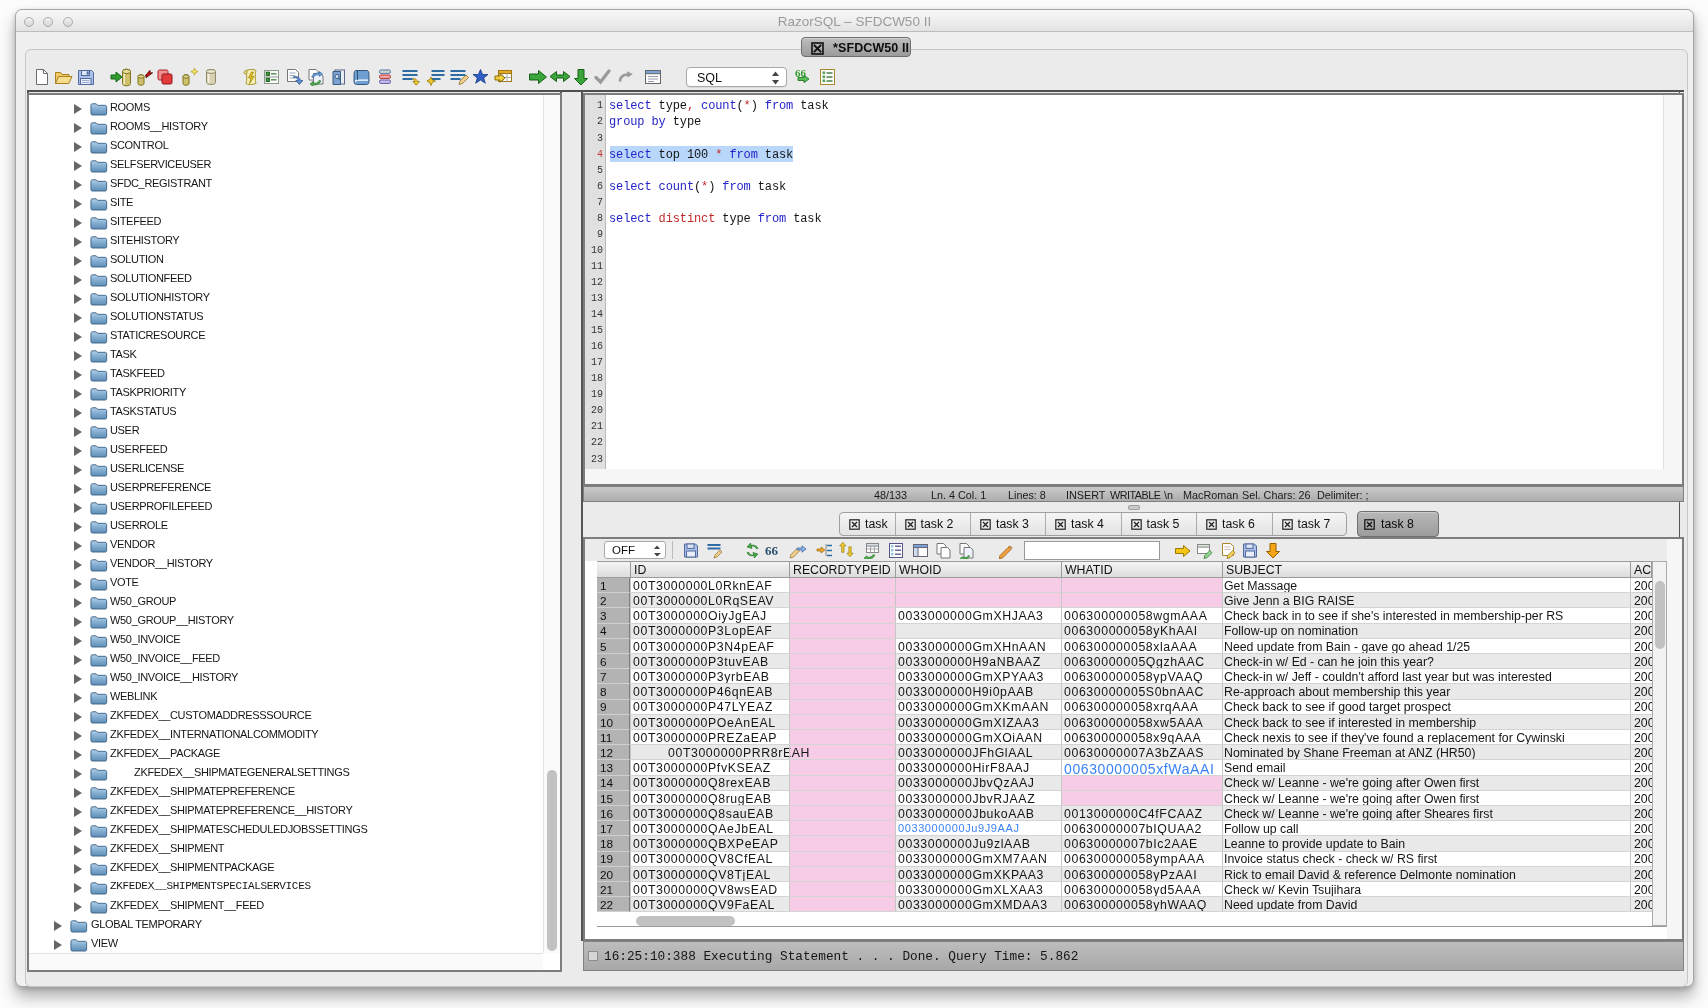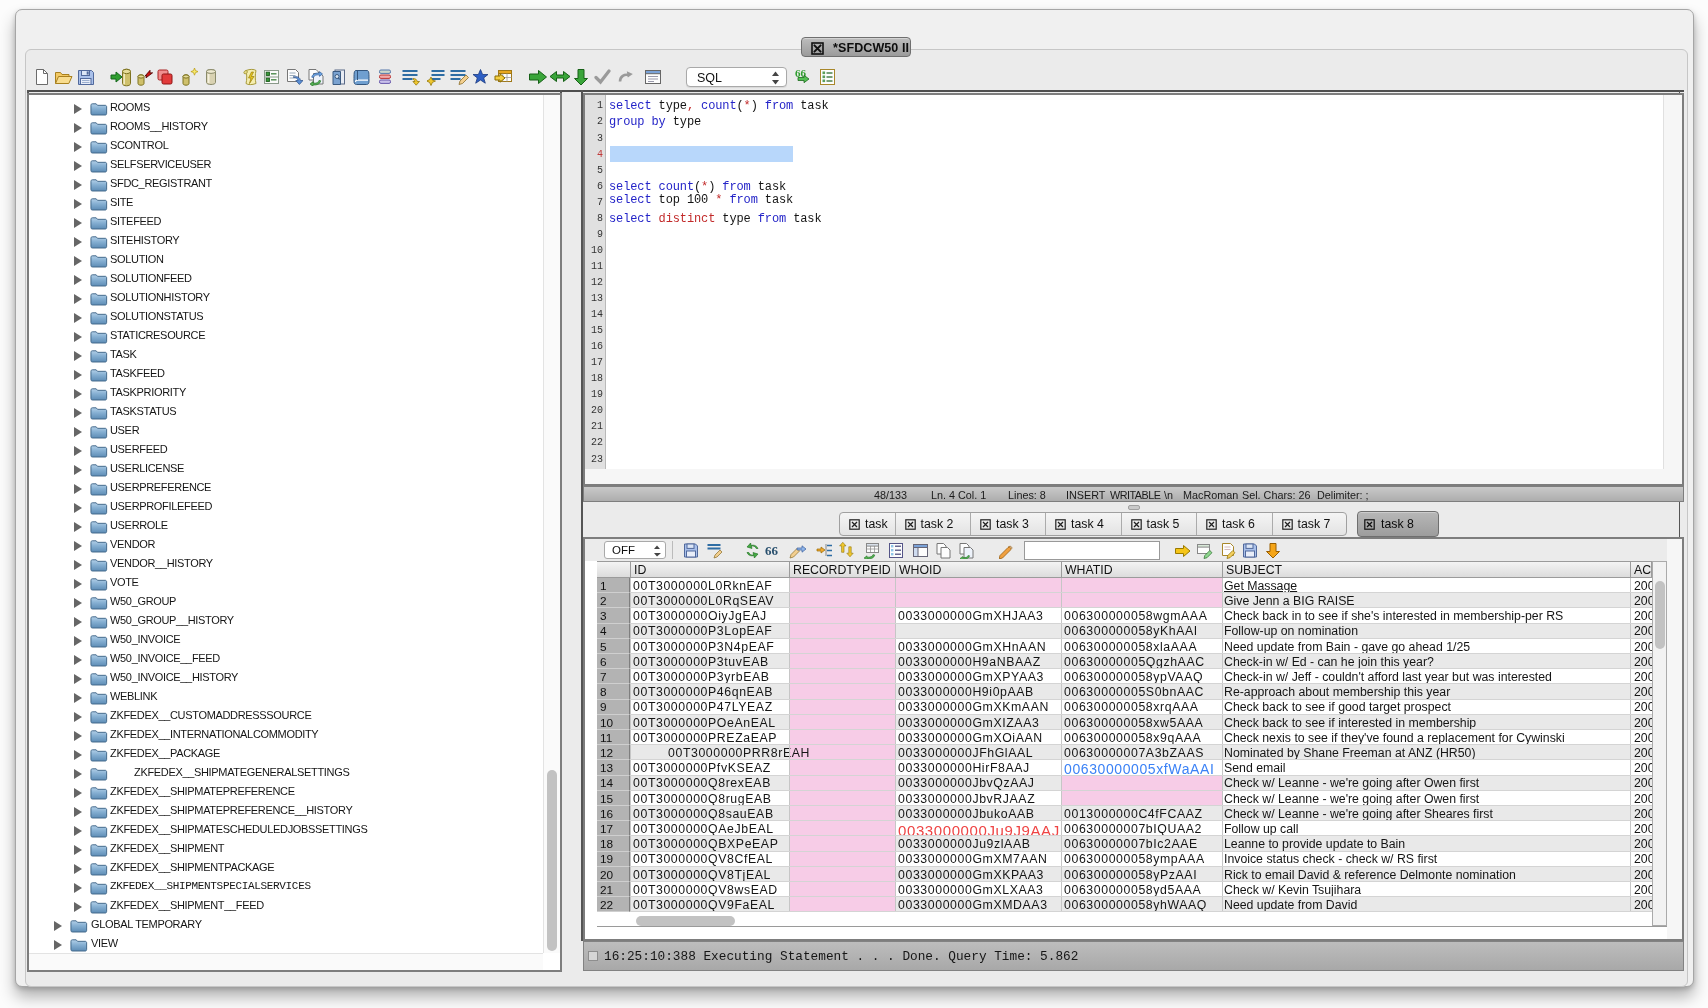--- a/index.html
+++ b/index.html
@@ -16,20 +16,26 @@
 background:linear-gradient(#bdbdbd,#9b9b9b);border:1px solid #6f6f6f;box-shadow:inset 0 1px 0 rgba(255,255,255,.35);}
 #innerpanel{position:absolute;left:9px;top:39px;width:1663px;height:938px;background:#ebebeb;
 border-radius:6px;border:1px solid #c6c6c6;}
 .panel{position:absolute;background:#fff;border:2px solid #7d7d7d;}
 .mono{font-family:"Liberation Mono",monospace;}
 .thumbv{position:absolute;background:#c2c2c2;border-radius:5px;}
 .icon{position:absolute;}
 </style></head>
 <body>
 <div id="win">
+    <div id="titlebar">
+      <div class="tl" style="left:8px;"></div>
+      <div class="tl" style="left:27.3px;"></div>
+      <div class="tl" style="left:46.6px;"></div>
+      <div id="titletext">RazorSQL – SFDCW50 II</div>
+    </div>
     <div id="doctab">
       <svg class="abs" style="left:9px;top:3.5px" width="13" height="13" viewBox="0 0 13 13">
         <rect x="1" y="1" width="11" height="11" fill="none" stroke="#111" stroke-width="1.6"></rect>
         <path d="M3.4 3.4L9.6 9.6M9.6 3.4L3.4 9.6" stroke="#111" stroke-width="2" stroke-linecap="round"></path>
       </svg>
       <div class="abs" style="left:31px;top:2.5px;font-size:12.5px;font-weight:600;color:#0d0d0d;white-space:nowrap;letter-spacing:0.1px;">*SFDCW50 II</div>
     </div>
     <div id="innerpanel"></div>
   </div>
 <svg class="icon" style="left:33px;top:68px" width="18" height="18" viewBox="0 0 18 18">
@@ -531,21 +537,21 @@
 <div class="abs mono" style="left:585px;top:357.20px;width:18px;text-align:right;font-size:10px;color:#333;">17</div>
 <div class="abs mono" style="left:585px;top:373.25px;width:18px;text-align:right;font-size:10px;color:#333;">18</div>
 <div class="abs mono" style="left:585px;top:389.30px;width:18px;text-align:right;font-size:10px;color:#333;">19</div>
 <div class="abs mono" style="left:585px;top:405.35px;width:18px;text-align:right;font-size:10px;color:#333;">20</div>
 <div class="abs mono" style="left:585px;top:421.40px;width:18px;text-align:right;font-size:10px;color:#333;">21</div>
 <div class="abs mono" style="left:585px;top:437.45px;width:18px;text-align:right;font-size:10px;color:#333;">22</div>
 <div class="abs mono" style="left:585px;top:453.50px;width:18px;text-align:right;font-size:10px;color:#333;">23</div>
 <div class="abs" style="left:610px;top:145.85px;width:183px;height:16.05px;background:#b8d7fb;"></div>
 <div class="abs mono" style="left:609px;top:99.40px;font-size:12px;letter-spacing:-0.12px;white-space:pre;"><span style="color:#2424c8">select</span><span style="color:#141414"> type</span><span style="color:#c22a2a">,</span><span style="color:#141414"> </span><span style="color:#2424c8">count</span><span style="color:#141414">(</span><span style="color:#c22a2a">*</span><span style="color:#141414">) </span><span style="color:#2424c8">from</span><span style="color:#141414"> task</span></div>
 <div class="abs mono" style="left:609px;top:115.45px;font-size:12px;letter-spacing:-0.12px;white-space:pre;"><span style="color:#2424c8">group</span><span style="color:#141414"> </span><span style="color:#2424c8">by</span><span style="color:#141414"> type</span></div>
-<div class="abs mono" style="left:609px;top:147.55px;font-size:12px;letter-spacing:-0.12px;white-space:pre;margin-top:45px;"><span style="color:#2424c8">select</span><span style="color:#141414"> top 100 </span><span style="color:#c22a2a">*</span><span style="color:#141414"> </span><span style="color:#2424c8">from</span><span style="color:#141414"> task</span></div>
+<div class="abs mono" style="left:609px;top:147.55px;font-size:12px;letter-spacing:-0.12px;white-space:pre;"><span style="color:#2424c8">select</span><span style="color:#141414"> top 100 </span><span style="color:#c22a2a">*</span><span style="color:#141414"> </span><span style="color:#2424c8">from</span><span style="color:#141414"> task</span></div>
 <div class="abs mono" style="left:609px;top:179.65px;font-size:12px;letter-spacing:-0.12px;white-space:pre;"><span style="color:#2424c8">select</span><span style="color:#141414"> </span><span style="color:#2424c8">count</span><span style="color:#141414">(</span><span style="color:#c22a2a">*</span><span style="color:#141414">) </span><span style="color:#2424c8">from</span><span style="color:#141414"> task</span></div>
 <div class="abs mono" style="left:609px;top:211.75px;font-size:12px;letter-spacing:-0.12px;white-space:pre;"><span style="color:#2424c8">select</span><span style="color:#141414"> </span><span style="color:#c22a2a">distinct</span><span style="color:#141414"> type </span><span style="color:#2424c8">from</span><span style="color:#141414"> task</span></div>
 <div class="abs" style="left:583px;top:486px;width:1101px;height:16px;background:linear-gradient(#c9c9c9,#adadad);border:1px solid #7e7e7e;"></div>
 <div class="abs" style="left:874px;top:489px;font-size:10.8px;color:#1b1b1b;white-space:pre;">48/133</div>
 <div class="abs" style="left:931px;top:489px;font-size:10.8px;color:#1b1b1b;white-space:pre;">Ln. 4 Col. 1</div>
 <div class="abs" style="left:1008px;top:489px;font-size:10.8px;color:#1b1b1b;white-space:pre;">Lines: 8</div>
 <div class="abs" style="left:1066px;top:489px;font-size:10.8px;color:#1b1b1b;white-space:pre;">INSERT</div>
 <div class="abs" style="left:1110px;top:489px;font-size:10.8px;color:#1b1b1b;white-space:pre;letter-spacing:-0.5px;">WRITABLE</div>
 <div class="abs" style="left:1164px;top:489px;font-size:10.8px;color:#1b1b1b;white-space:pre;">\n</div>
 <div class="abs" style="left:1183px;top:489px;font-size:10.8px;color:#1b1b1b;white-space:pre;">MacRoman</div>
@@ -708,21 +714,21 @@
 <div class="abs" style="left:1630px;top:562px;width:1px;height:16px;background:#9b9b9b;"></div>
 <div class="abs" style="left:1634px;top:562.5px;font-size:12.3px;color:#111;white-space:pre;">AC</div>
 <div class="abs" style="left:630px;top:578.0px;width:1022px;height:15.2px;background:#fff;"></div>
 <div class="abs" style="left:597px;top:578.0px;width:33px;height:15.2px;background:#b3b3b3;border-right:1px solid #7f7f7f;border-bottom:1px solid #cfcfcf;">
     <div class="abs" style="left:3px;top:0.8px;font-size:11.8px;color:#111;">1</div>
   </div>
 <div class="abs" style="left:790px;top:578.0px;width:105px;height:15.2px;background:#f7cce7;"></div>
 <div class="abs" style="left:896px;top:578.0px;width:165px;height:15.2px;background:#f7cce7;"></div>
 <div class="abs" style="left:1062px;top:578.0px;width:160px;height:15.2px;background:#f7cce7;"></div>
 <div class="abs" style="left:633px;top:578.8px;font-size:12.3px;letter-spacing:0.6px;color:#151515;white-space:pre;">00T3000000L0RknEAF</div>
-<div class="abs" style="left:1224px;top:578.8px;width:404px;height:14.2px;overflow:hidden;font-size:12.3px;color:#151515;white-space:pre;text-decoration:underline;">Get Massage</div>
+<div class="abs" style="left:1224px;top:578.8px;width:404px;height:14.2px;overflow:hidden;font-size:12.3px;color:#151515;white-space:pre;">Get Massage</div>
 <div class="abs" style="left:1634px;top:578.8px;width:18px;height:14.2px;overflow:hidden;font-size:12.3px;color:#151515;white-space:pre;">2008-</div>
 <div class="abs" style="left:630px;top:593.2px;width:1022px;height:15.2px;background:#e9e9e9;"></div>
 <div class="abs" style="left:597px;top:593.2px;width:33px;height:15.2px;background:#b3b3b3;border-right:1px solid #7f7f7f;border-bottom:1px solid #cfcfcf;">
     <div class="abs" style="left:3px;top:0.8px;font-size:11.8px;color:#111;">2</div>
   </div>
 <div class="abs" style="left:790px;top:593.2px;width:105px;height:15.2px;background:#f7cce7;"></div>
 <div class="abs" style="left:896px;top:593.2px;width:165px;height:15.2px;background:#f7cce7;"></div>
 <div class="abs" style="left:1062px;top:593.2px;width:160px;height:15.2px;background:#f7cce7;"></div>
 <div class="abs" style="left:633px;top:594.0px;font-size:12.3px;letter-spacing:0.6px;color:#151515;white-space:pre;">00T3000000L0RqSEAV</div>
 <div class="abs" style="left:1224px;top:594.0px;width:404px;height:14.2px;overflow:hidden;font-size:12.3px;color:#151515;white-space:pre;">Give Jenn a BIG RAISE</div>
@@ -866,21 +872,21 @@
 <div class="abs" style="left:898px;top:806.8px;font-size:12.3px;letter-spacing:0.6px;color:#151515;white-space:pre;">0033000000JbukoAAB</div>
 <div class="abs" style="left:1064px;top:806.8px;font-size:12.3px;letter-spacing:0.6px;color:#151515;white-space:pre;">0013000000C4fFCAAZ</div>
 <div class="abs" style="left:1224px;top:806.8px;width:404px;height:14.2px;overflow:hidden;font-size:12.3px;color:#151515;white-space:pre;">Check w/ Leanne - we're going after Sheares first</div>
 <div class="abs" style="left:1634px;top:806.8px;width:18px;height:14.2px;overflow:hidden;font-size:12.3px;color:#151515;white-space:pre;">2008-</div>
 <div class="abs" style="left:630px;top:821.2px;width:1022px;height:15.2px;background:#fff;"></div>
 <div class="abs" style="left:597px;top:821.2px;width:33px;height:15.2px;background:#b3b3b3;border-right:1px solid #7f7f7f;border-bottom:1px solid #cfcfcf;">
     <div class="abs" style="left:3px;top:0.8px;font-size:11.8px;color:#111;">17</div>
   </div>
 <div class="abs" style="left:790px;top:821.2px;width:105px;height:15.2px;background:#f7cce7;"></div>
 <div class="abs" style="left:633px;top:822.0px;font-size:12.3px;letter-spacing:0.6px;color:#151515;white-space:pre;">00T3000000QAeJbEAL</div>
-<div class="abs" style="left:898px;top:822.0px;font-size:15px;letter-spacing:0.6px;color:#ef4444;white-space:pre;">0033000000Ju9J9AAJ</div>
+<div class="abs" style="left:898px;top:822.0px;font-size:11px;letter-spacing:0.6px;color:#3b82f6;white-space:pre;">0033000000Ju9J9AAJ</div>
 <div class="abs" style="left:1064px;top:822.0px;font-size:12.3px;letter-spacing:0.6px;color:#151515;white-space:pre;">00630000007bIQUAA2</div>
 <div class="abs" style="left:1224px;top:822.0px;width:404px;height:14.2px;overflow:hidden;font-size:12.3px;color:#151515;white-space:pre;">Follow up call</div>
 <div class="abs" style="left:1634px;top:822.0px;width:18px;height:14.2px;overflow:hidden;font-size:12.3px;color:#151515;white-space:pre;">2008-</div>
 <div class="abs" style="left:630px;top:836.4px;width:1022px;height:15.2px;background:#e9e9e9;"></div>
 <div class="abs" style="left:597px;top:836.4px;width:33px;height:15.2px;background:#b3b3b3;border-right:1px solid #7f7f7f;border-bottom:1px solid #cfcfcf;">
     <div class="abs" style="left:3px;top:0.8px;font-size:11.8px;color:#111;">18</div>
   </div>
 <div class="abs" style="left:790px;top:836.4px;width:105px;height:15.2px;background:#f7cce7;"></div>
 <div class="abs" style="left:633px;top:837.2px;font-size:12.3px;letter-spacing:0.6px;color:#151515;white-space:pre;">00T3000000QBXPeEAP</div>
 <div class="abs" style="left:898px;top:837.2px;font-size:12.3px;letter-spacing:0.6px;color:#151515;white-space:pre;">0033000000Ju9zlAAB</div>

